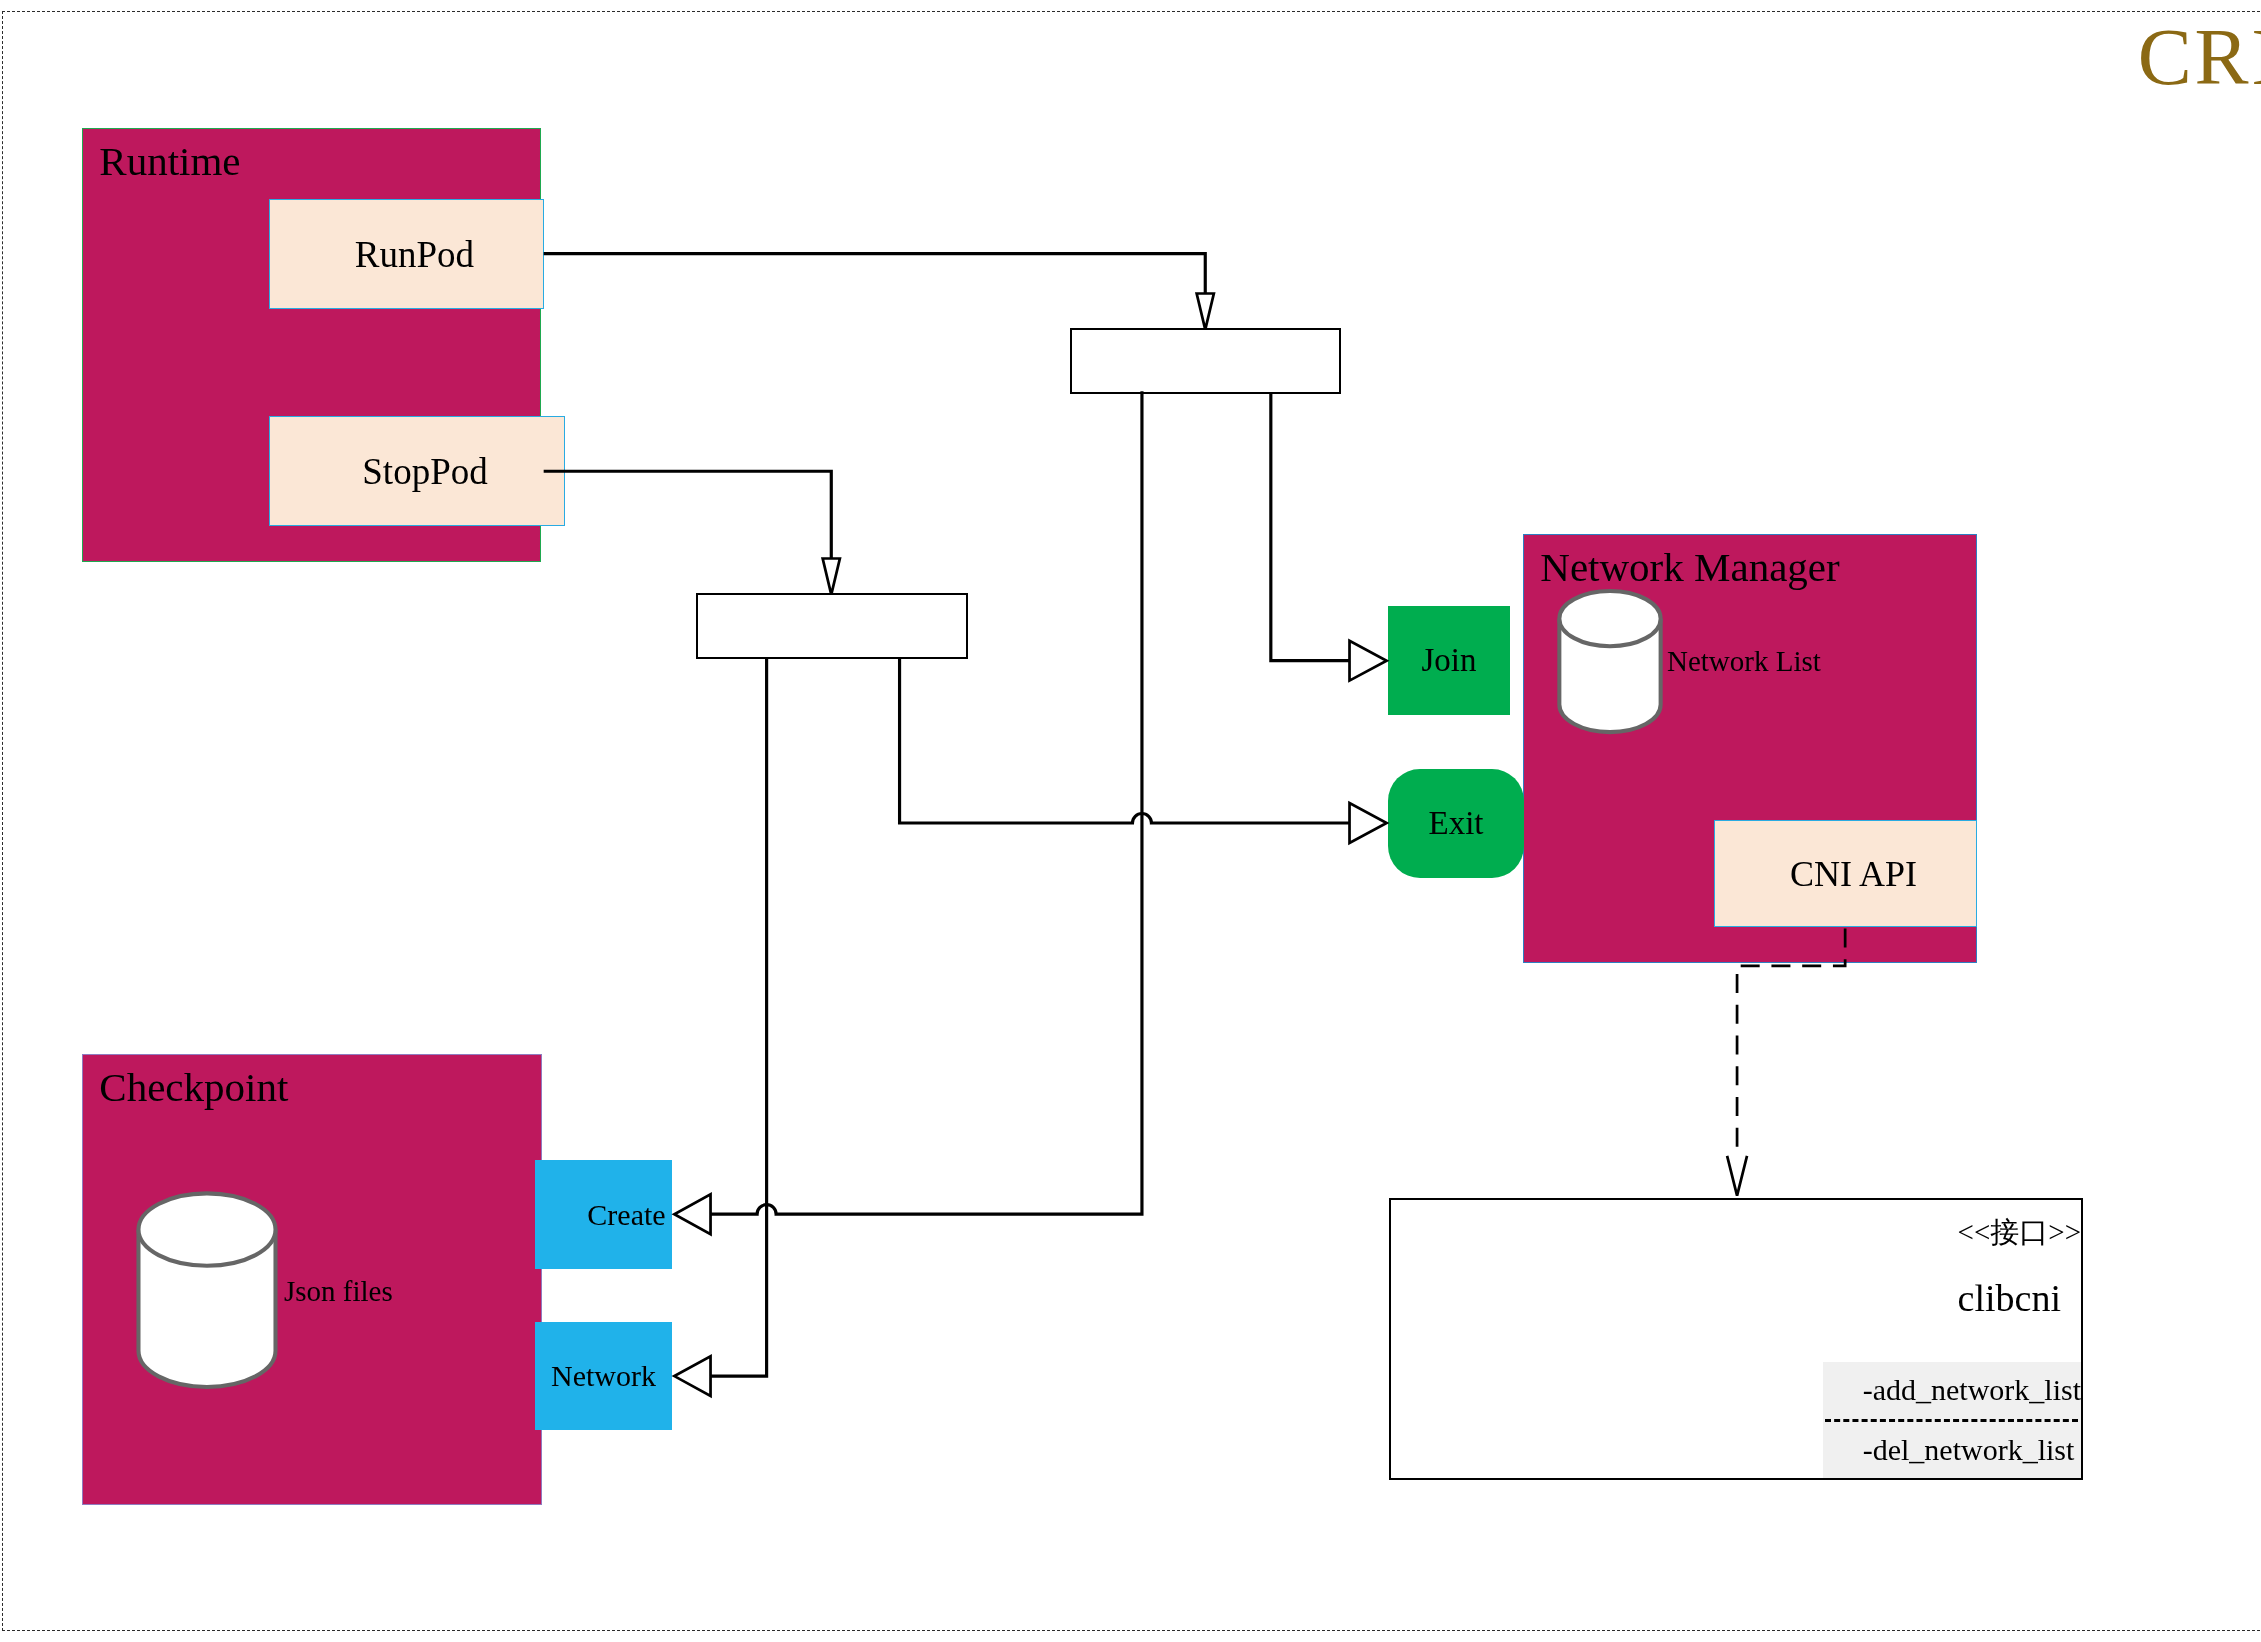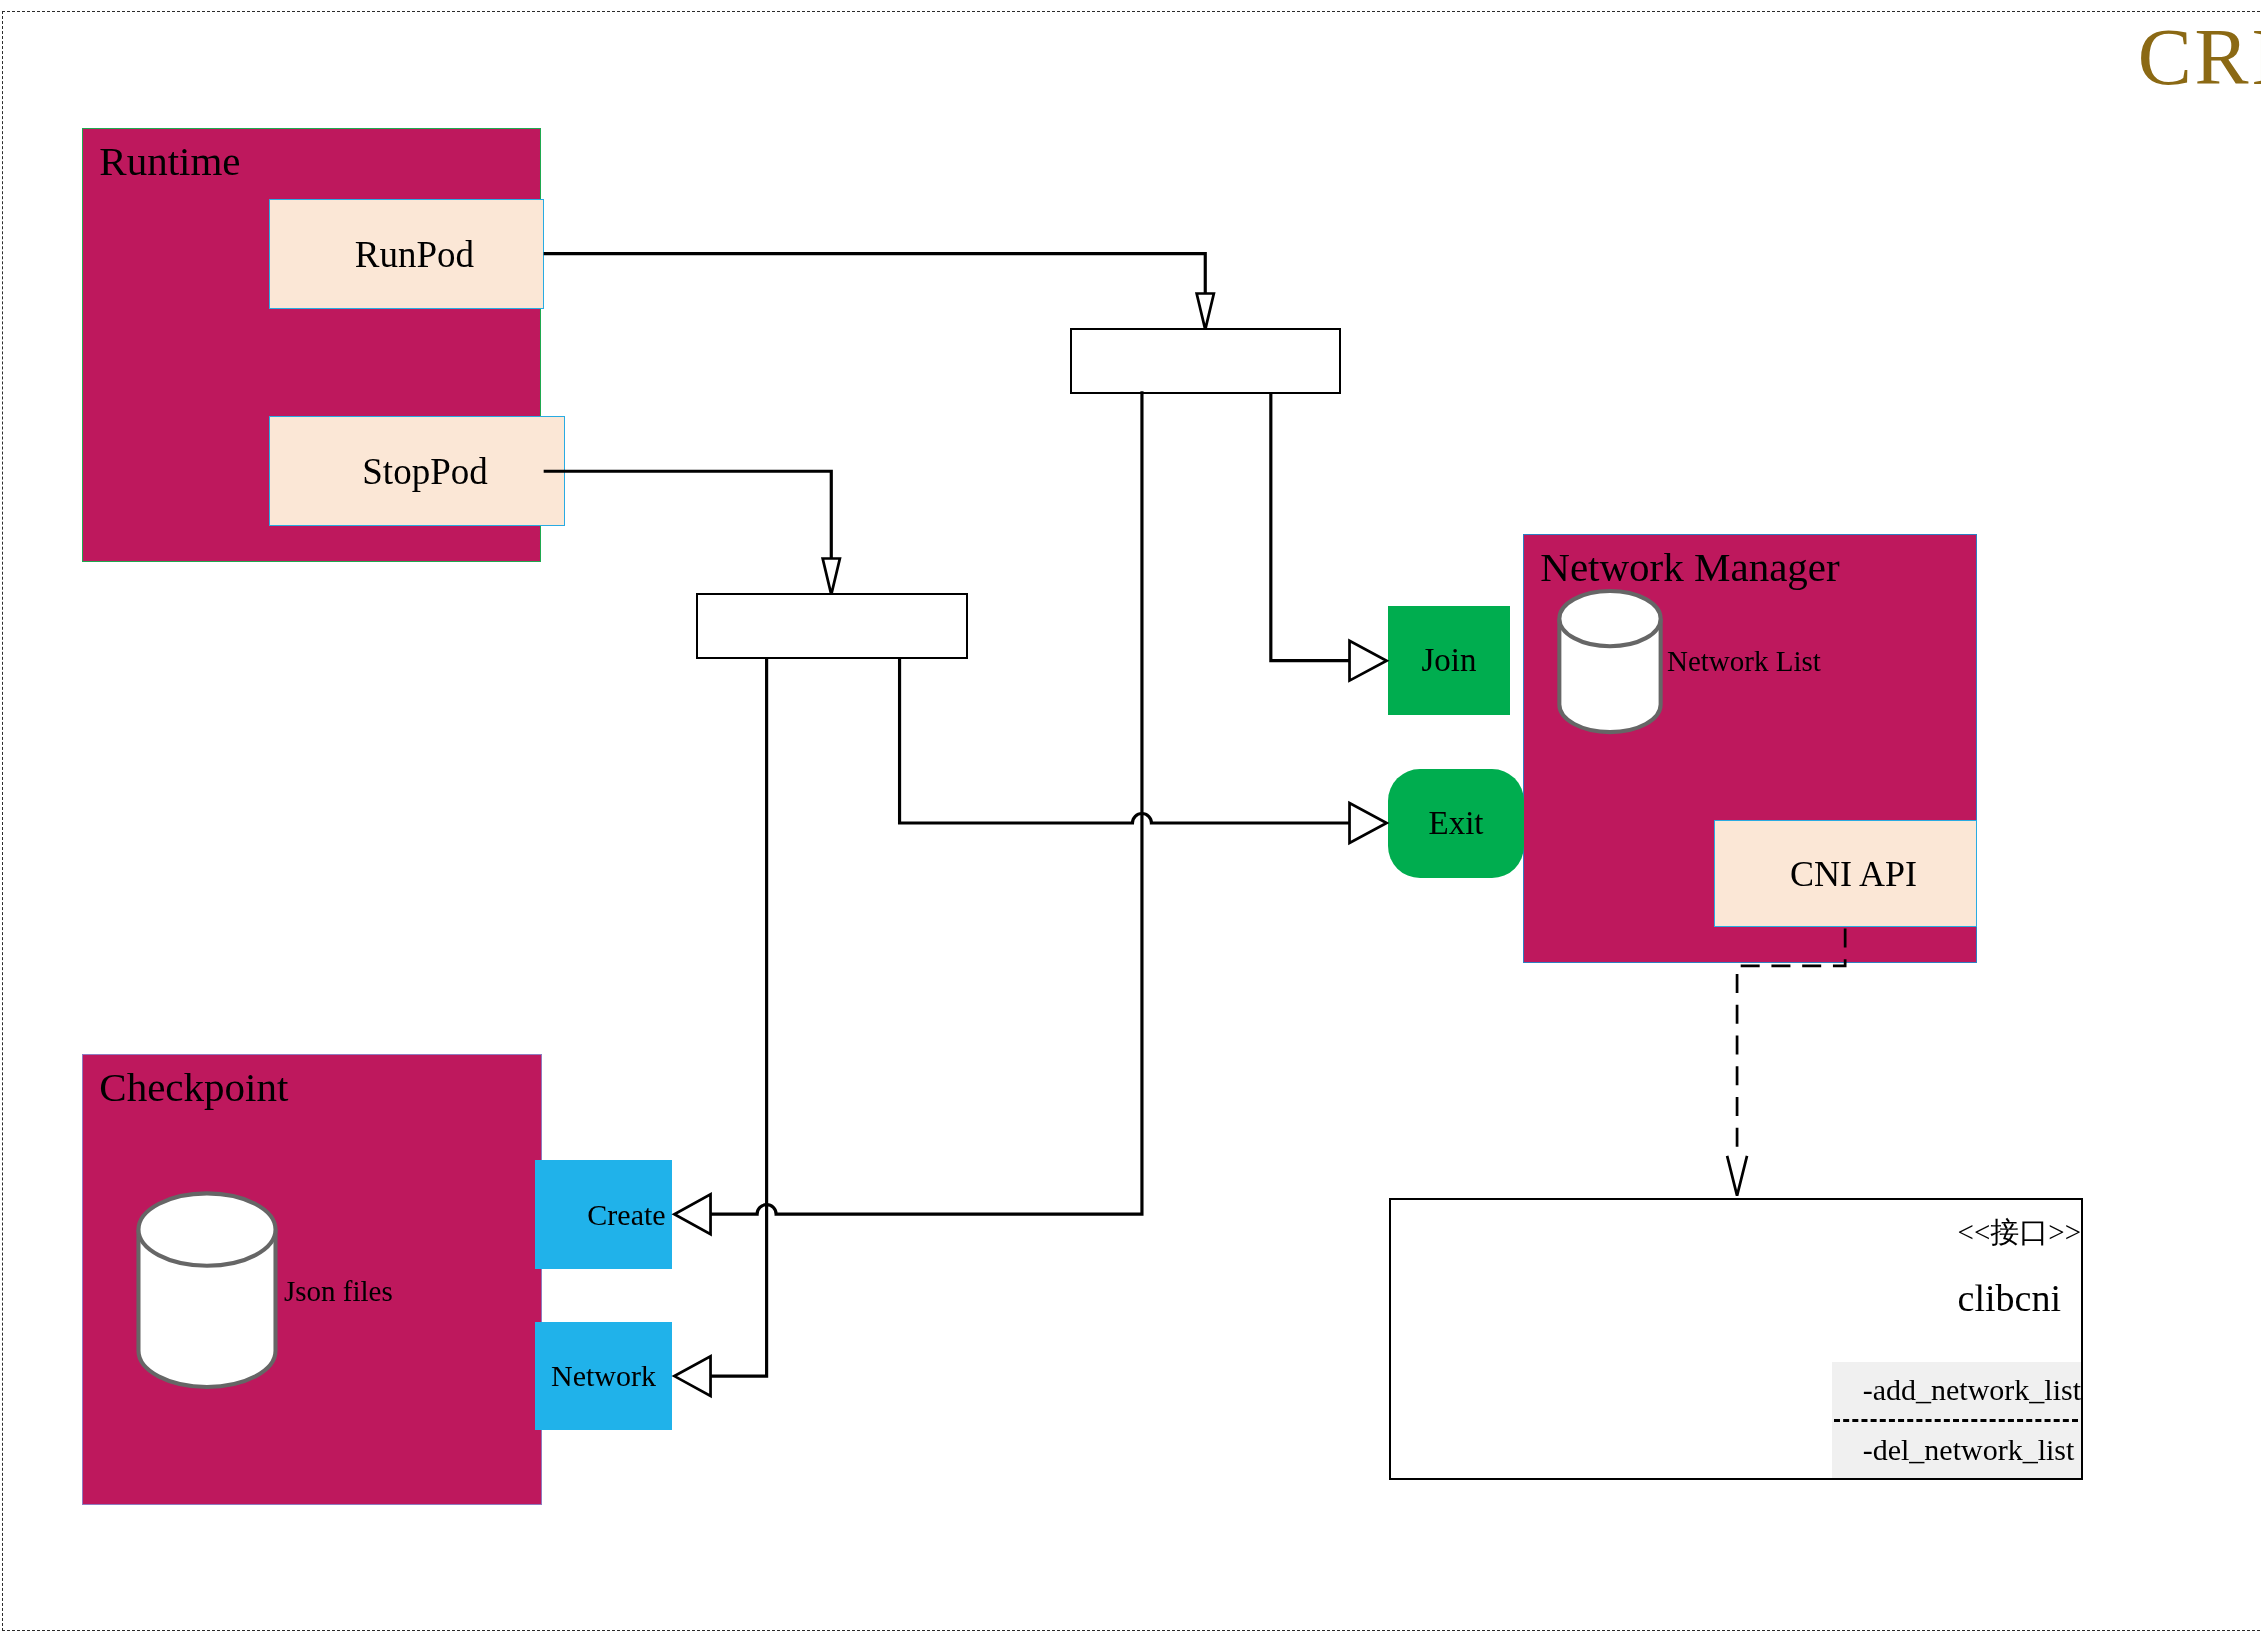--- a/index.html
+++ b/index.html
@@ -33,21 +33,21 @@
   .small-label{position:absolute;font-size:29px;line-height:1.25;white-space:nowrap;}
   .nm-db-label{left:1667px;top:643px;}
   .cp-db-label{left:284px;top:1273px;}
   .iface{position:absolute;left:1389px;top:1198px;width:694px;height:282px;box-sizing:border-box;
        border:2.3px solid #000;background:#fff;display:flex;flex-direction:column;align-items:flex-end;}
   .iface-head{height:159px;box-sizing:border-box;padding:15.4px 0 0 18px;}
   .iface-stereotype{font-size:29px;line-height:1.2;}
   .iface-name{font-size:38px;line-height:1.2;margin-top:26px;}
   .iface-sep{border-top:3.2px solid #000;}
   .iface-methods{flex:1;background:#f0f0f0;display:flex;flex-direction:column;}
-  .iface-row{flex:1;display:flex;align-items:center;padding-left:31px;font-size:30px;white-space:nowrap;font-family:Liberation Serif, serif;}
+  .iface-row{flex:1;display:flex;align-items:center;padding-left:40px;font-size:30px;white-space:nowrap;font-family:Liberation Serif, serif;}
   .iface-dotsep{border-top:3.2px dashed #000;margin:0 2.7px;}
   svg.overlay{position:absolute;left:0;top:0;pointer-events:none;}
   .edge{stroke:#000;stroke-width:7;fill:none;}
   .edge-dashed{stroke:#000;stroke-width:6;fill:none;stroke-dasharray:42 26;}
   .head-open{fill:#fff;stroke:#000;stroke-width:6;stroke-linejoin:miter;}
   .cyl{stroke:#666;stroke-width:9;fill:#fff;}
 </style>
 </head>
 <body>
 

